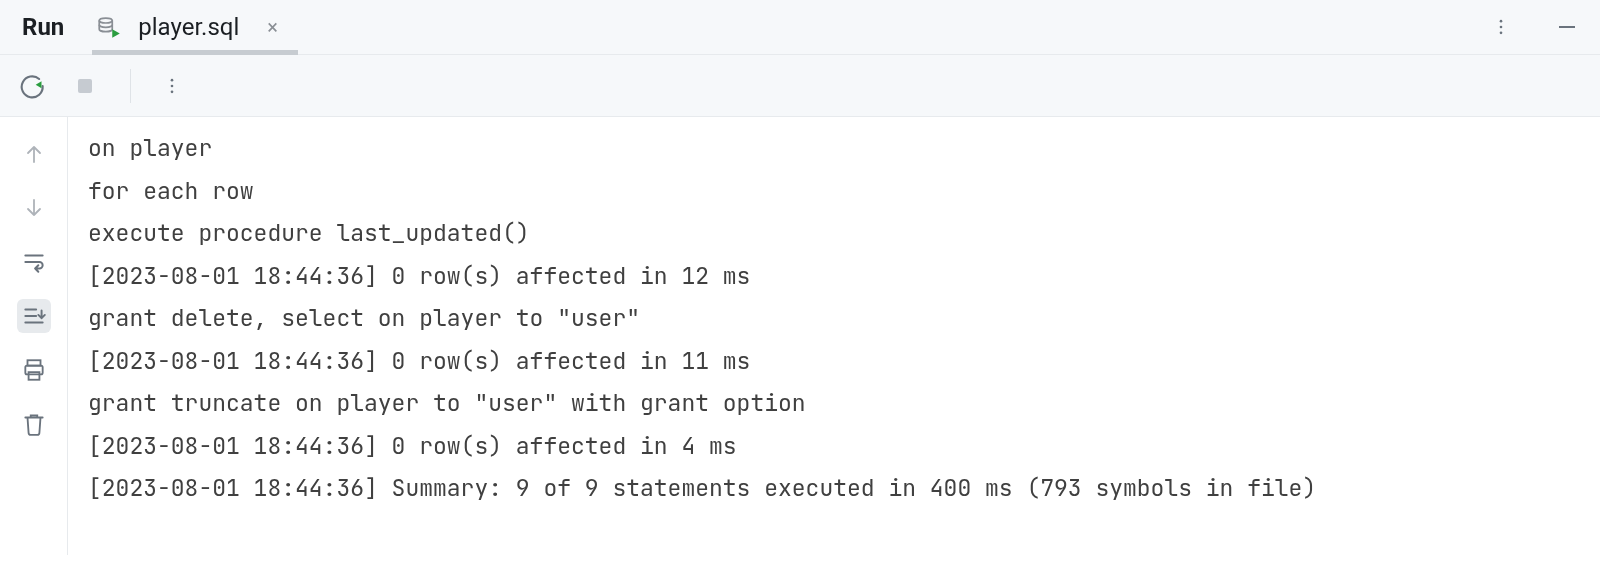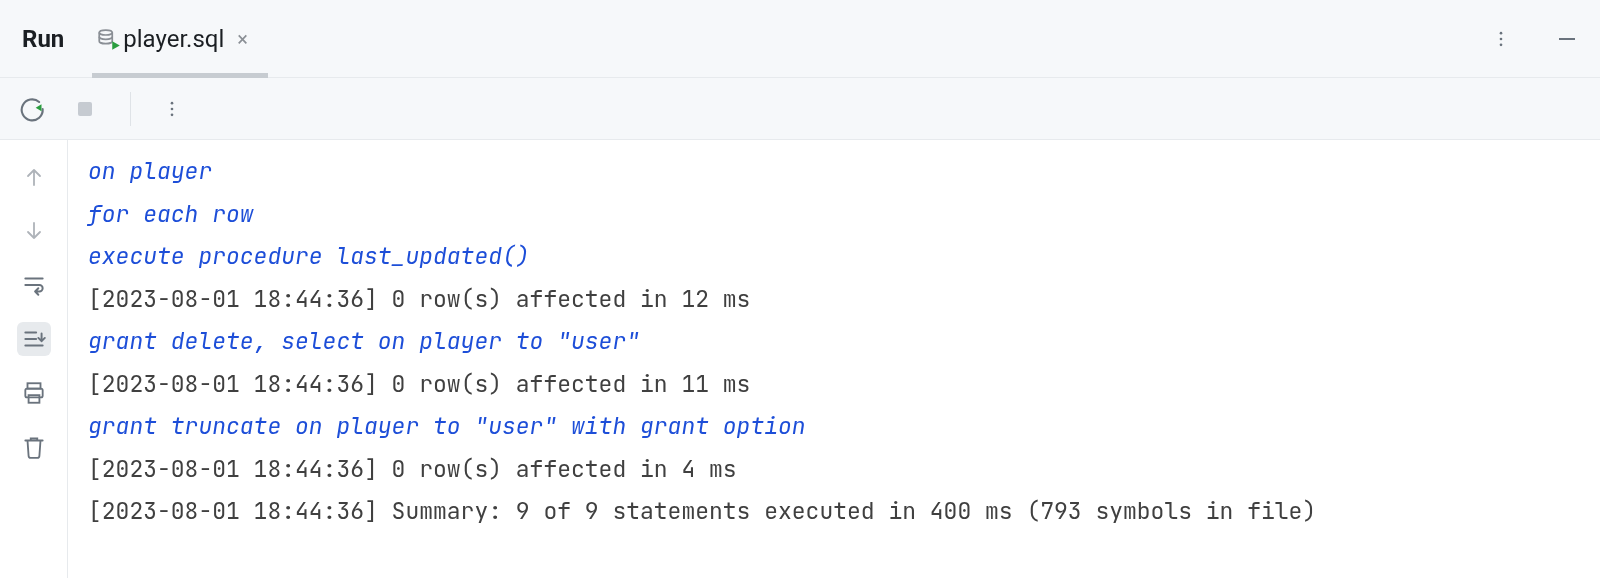--- a/index.html
+++ b/index.html
@@ -1,31 +1,31 @@
 <!DOCTYPE html>
 <html><head>
 <meta charset="utf-8">
 <style>
   * { box-sizing: border-box; margin: 0; padding: 0; }
   html, body { width: 1600px; height: 578px; font-family: -apple-system, BlinkMacSystemFont, "Segoe UI", Roboto, sans-serif; background: #fff; overflow: hidden; }
   .top-bar {
     display: flex;
     align-items: center;
-    height: 78px;
+    height: 55px;
     background: #f6f8fa;
     border-bottom: 1px solid #e7eaed;
     position: relative;
   }
   .run-label { font-weight: 700; font-size: 24px; color: #1b1f23; padding-left: 22px; margin-right: 28px; }
   .tab {
     display: flex;
     align-items: center;
     height: 100%;
     padding: 0 20px 0 4px;
-    gap: 1px;
+    gap: 16px;
     position: relative;
   }
   .tab-underline {
     position: absolute;
     left: 0; right: 0; bottom: -1px;
     height: 5px;
     background: #c7ccd1;
   }
   .tab-label { font-size: 24px; color: #1b1f23; }
   .tab-close { font-size: 20px; color: #8a8f95; cursor: pointer; margin-left: 12px; }
@@ -58,21 +58,21 @@
   .console {
     flex: 1;
     padding: 10px 20px 20px 20px;
     font-family: "JetBrains Mono", SFMono-Regular, Consolas, "Liberation Mono", Menlo, monospace;
     font-size: 23px;
     line-height: 1.85;
     color: #1b1f23;
     white-space: pre;
     overflow: hidden;
   }
-  .sql { color: #1d4ed8; font-style: italic; }
+  .sql { color: #404040; }
   .dim { color: #404040; }
   svg { display: block; }
 </style>
 </head>
 <body>
 
 <div class="top-bar">
   <div class="run-label">Run</div>
   <div class="tab">
     <span>

